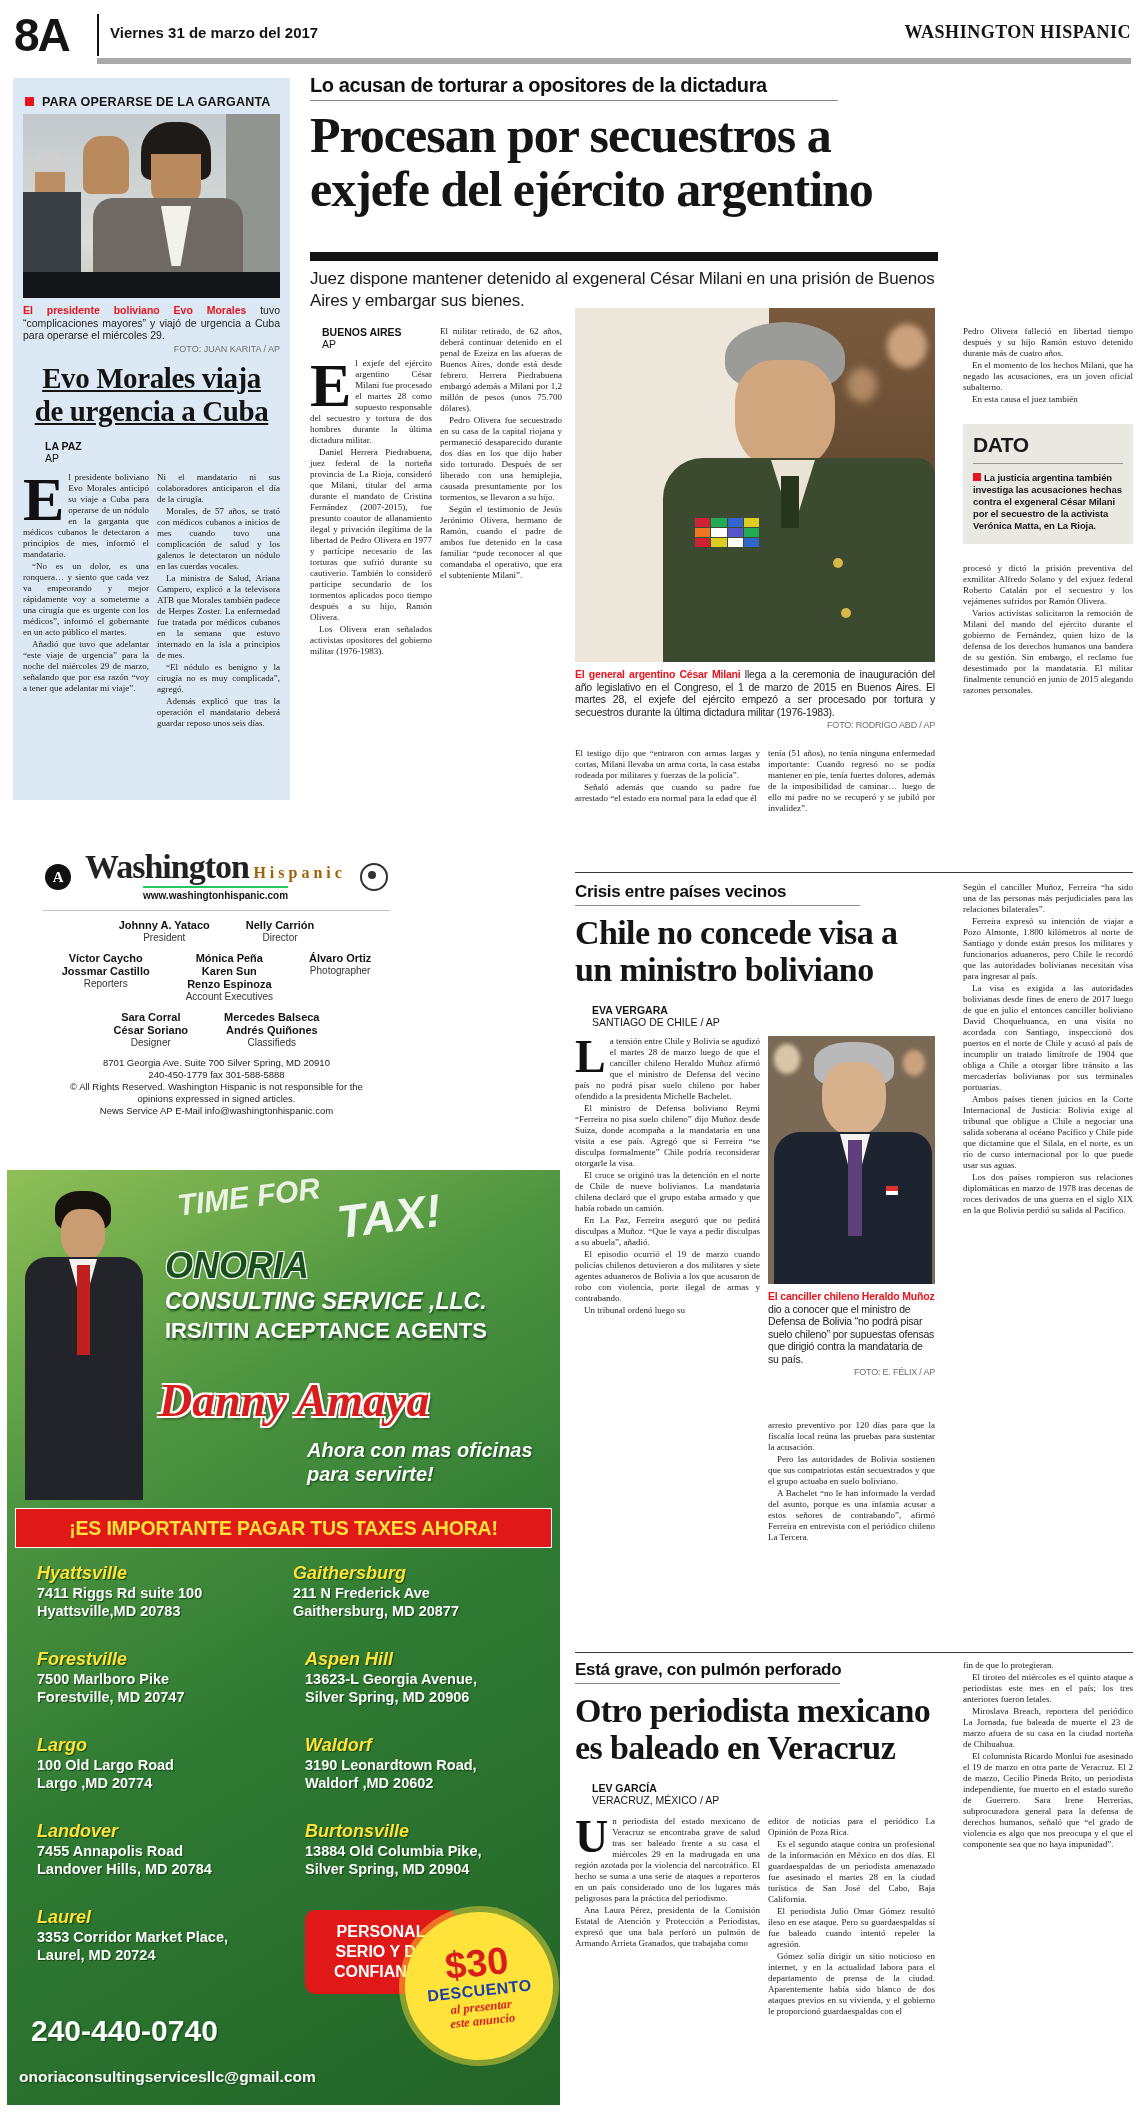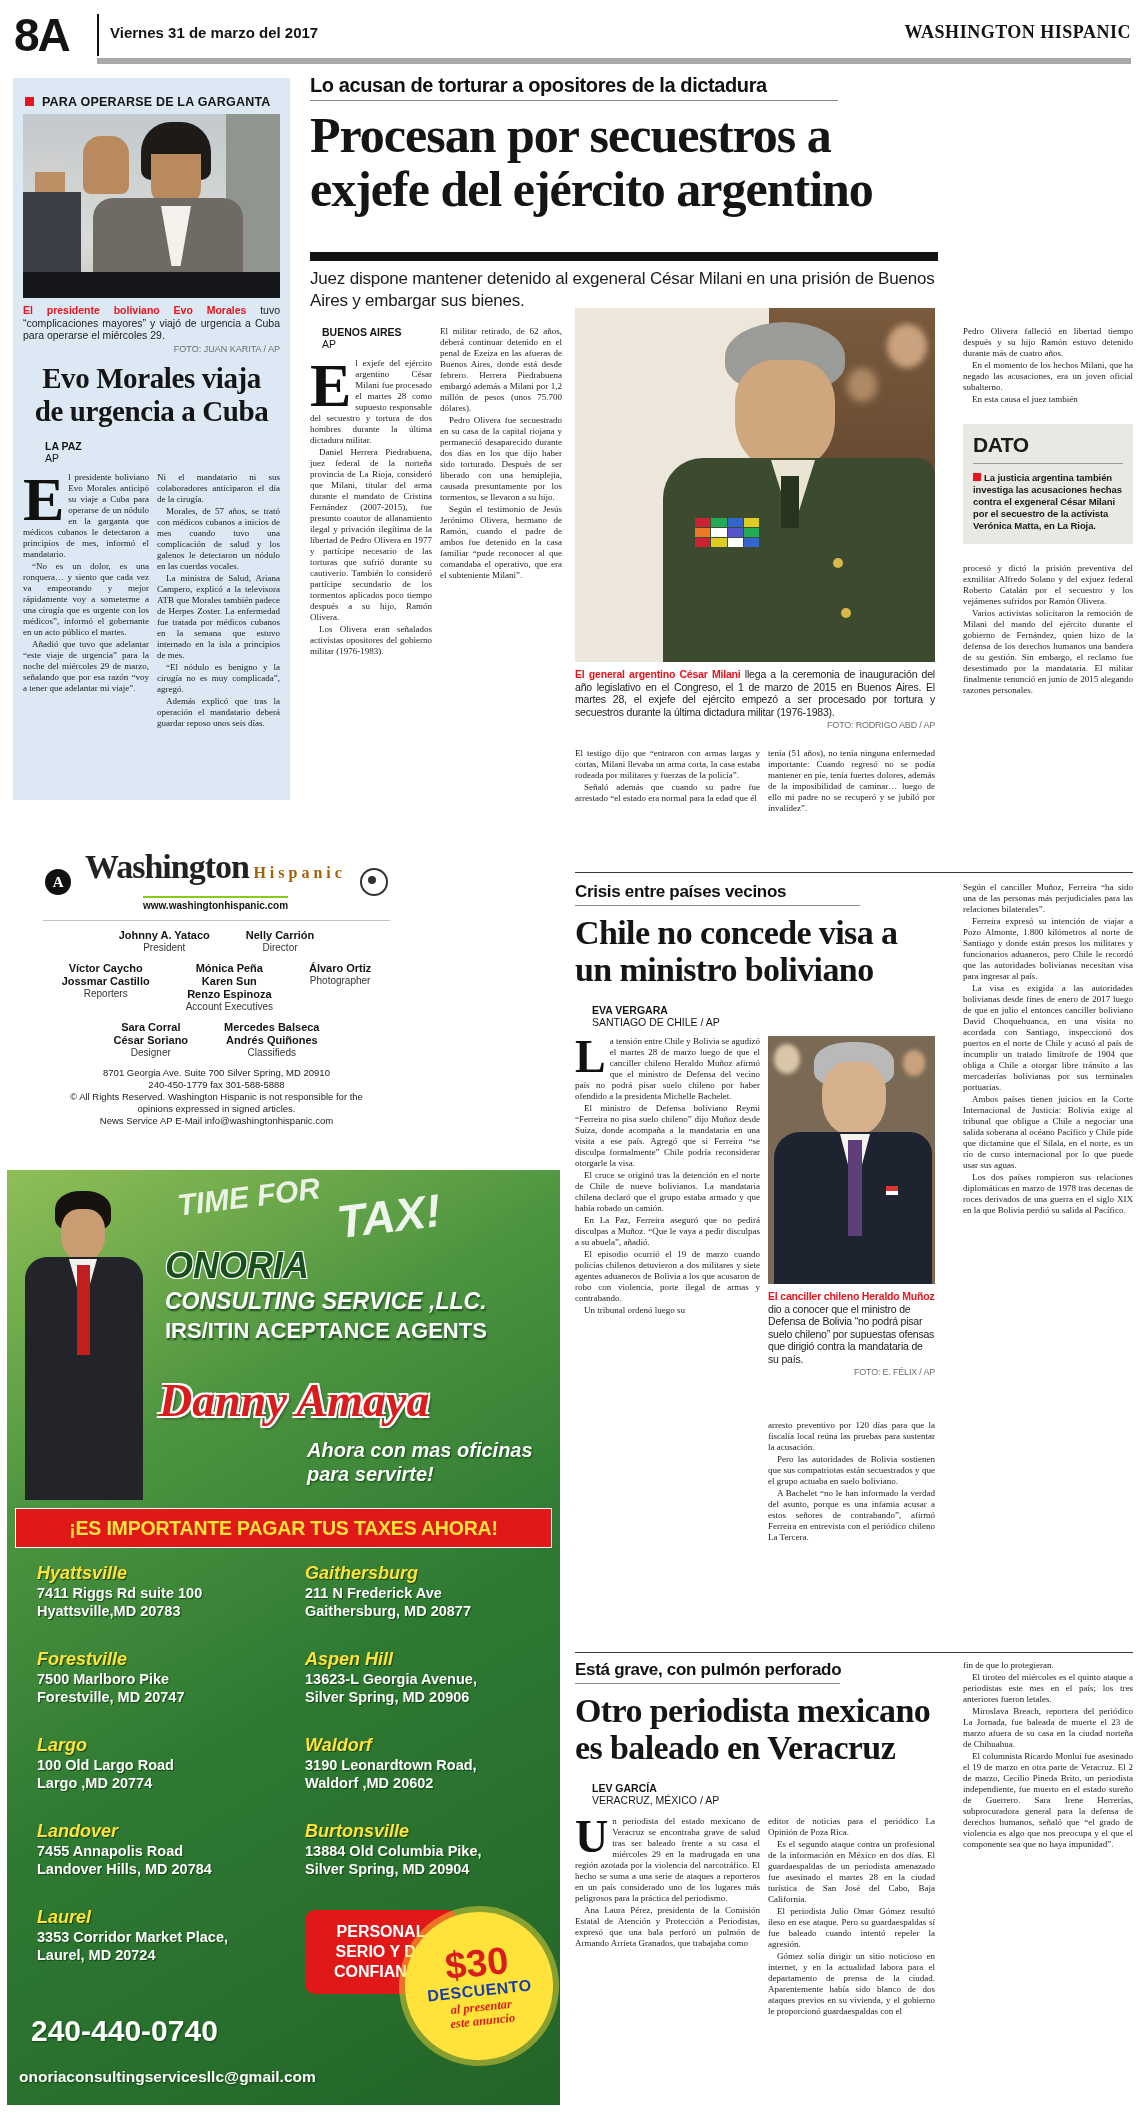--- a/index.html
+++ b/index.html
@@ -15,21 +15,21 @@
   .brand{font:700 18px/20px "Liberation Serif",serif;letter-spacing:.5px;}
   .hdr-bar{background:#a9a9a9;height:6px;}
 
   
   .kicker-sq{display:inline-block;width:9px;height:9px;background:#e8131d;margin-right:8px;}
   .kicker{font:600 20px/22px "Liberation Sans",sans-serif;letter-spacing:-.4px;color:#111;}
   .kicker-sm{font:600 17px/19px "Liberation Sans",sans-serif;letter-spacing:-.3px;color:#111;}
   .krule{height:1px;background:#8a8a8a;}
   .headline-xl{font:700 50px/54px "Liberation Serif",serif;letter-spacing:-1px;color:#151515;}
   .headline-lg{font:700 34px/37px "Liberation Serif",serif;letter-spacing:-.6px;color:#151515;}
-  .headline-md{font:700 29px/33px "Liberation Serif",serif;letter-spacing:-.4px;color:#151515;text-align:center;}
+  .headline-md{font:700 29px/33px "Liberation Serif",serif;letter-spacing:-.4px;color:#151515;text-align:center;text-decoration:underline;}
   .blackbar{background:#121212;height:9px;}
   .subhead{font:400 17px/22px "Liberation Sans",sans-serif;letter-spacing:-.2px;color:#1c1c1c;}
   .dateline b{font:700 10.5px/12px "Liberation Sans",sans-serif;display:block;}
   .dateline span{font:400 10.5px/12px "Liberation Sans",sans-serif;display:block;}
   .bodycol{font:400 9px/11px "Liberation Serif",serif;text-align:justify;color:#1b1b1b;}
   .bodycol p{margin:0 0 1px 0;}
   .bodycol p + p{text-indent:9px;}
   .dc{float:left;font:700 62px/50px "Liberation Serif",serif;margin:2px 4px 0 0;color:#111;}
   .dc-md{float:left;font:700 46px/38px "Liberation Serif",serif;margin:2px 4px 0 0;color:#111;}
   .caption{font:500 10.5px/12.5px "Liberation Sans",sans-serif;letter-spacing:-.2px;color:#222;text-align:justify;}
@@ -49,21 +49,21 @@
   .evo-kicker{font:700 12.5px/14px "Liberation Sans",sans-serif;letter-spacing:.2px;}
   .evo-caption{font:500 10.5px/12.5px "Liberation Sans",sans-serif;text-align:justify;color:#222;}
   .evo-caption .lead{color:#e8131d;font-weight:700;}
   .evo-photo{background:linear-gradient(#c2c8cc,#d9dcd8 70%,#c8c6bd);overflow:hidden;position:relative;}
   .ph{position:absolute;}
 
   
   .mast{font-family:"Liberation Sans",sans-serif;text-align:center;}
   .mast-logo{font:700 34px/34px "Liberation Serif",serif;letter-spacing:-1px;color:#222;}
   .mast-logo2{font:700 16px/16px "Liberation Serif",serif;letter-spacing:4px;color:#a16207;}
-  .mast-url{font:700 10px/12px "Liberation Sans",sans-serif;border-top:2px solid #84cc16;display:inline-block;padding-top:2px;margin-top:12px;}
+  .mast-url{font:700 10px/12px "Liberation Sans",sans-serif;border-top:2px solid #22c55e;display:inline-block;padding-top:2px;margin-top:2px;}
   .mrow{display:flex;justify-content:center;gap:36px;margin-top:8px;}
   .mcell .nm{font:700 11px/13px "Liberation Sans",sans-serif;white-space:pre-line;}
   .mcell .rl{font:400 10px/12px "Liberation Sans",sans-serif;color:#333;}
   .mrule{height:1px;background:#c2c2c2;margin:7px 30px 0 30px;}
   .maddr{font:400 9.5px/12px "Liberation Sans",sans-serif;color:#222;margin-top:8px;}
   .circ-icon{width:26px;height:26px;border-radius:50%;background:#111;color:#fff;
              font:700 15px/26px "Liberation Serif",serif;text-align:center;display:inline-block;}
   .member-icon{width:24px;height:24px;border-radius:50%;border:2px solid #333;display:inline-block;position:relative;}
   .member-icon:after{content:"";position:absolute;left:6px;top:6px;width:8px;height:8px;border-radius:50%;background:#333;}
 
@@ -390,21 +390,21 @@
       <div class="ad-city">Landover</div>
       <div class="ad-lines pre">7455 Annapolis Road
 Landover Hills, MD 20784</div>
     </div>
     <div class="abs" style="left:30px;top:736px;">
       <div class="ad-city">Laurel</div>
       <div class="ad-lines pre">3353 Corridor Market Place,
 Laurel, MD 20724</div>
     </div>
 
-    <div class="abs" style="left:298px;top:392px;">
+    <div class="abs" style="left:286px;top:392px;">
       <div class="ad-city">Gaithersburg</div>
       <div class="ad-lines pre">211 N Frederick Ave
 Gaithersburg, MD 20877</div>
     </div>
     <div class="abs" style="left:298px;top:478px;">
       <div class="ad-city">Aspen Hill</div>
       <div class="ad-lines pre">13623-L Georgia Avenue,
 Silver Spring, MD 20906</div>
     </div>
     <div class="abs" style="left:298px;top:564px;">

